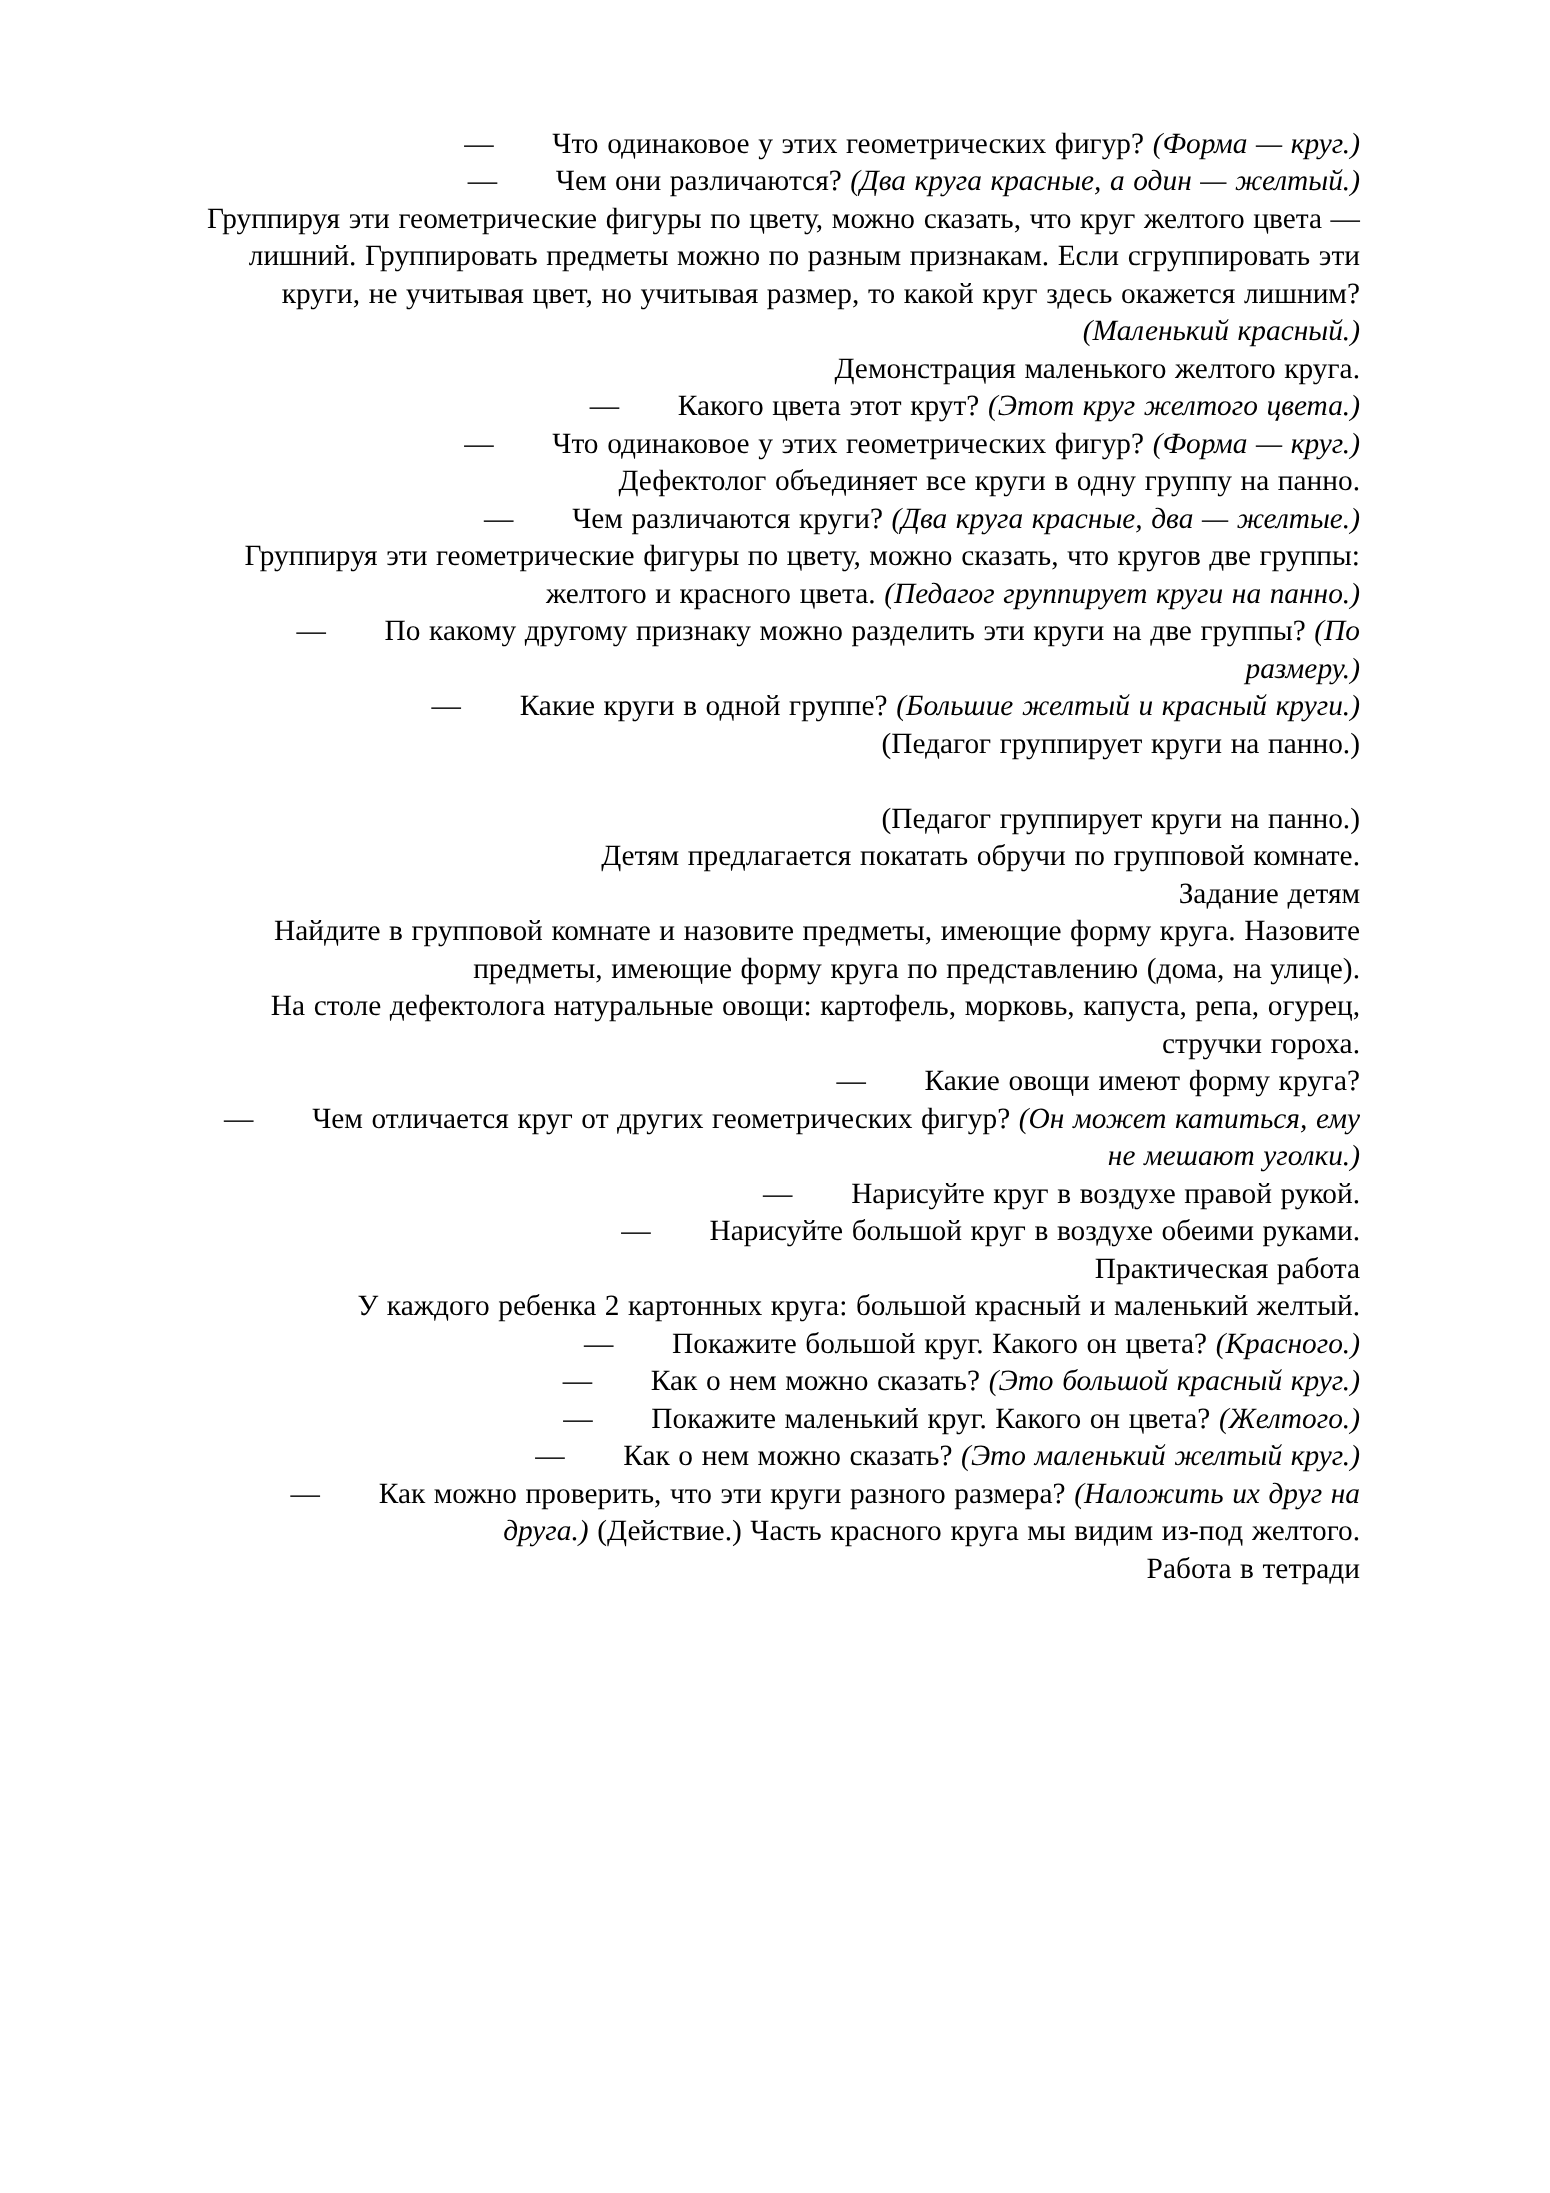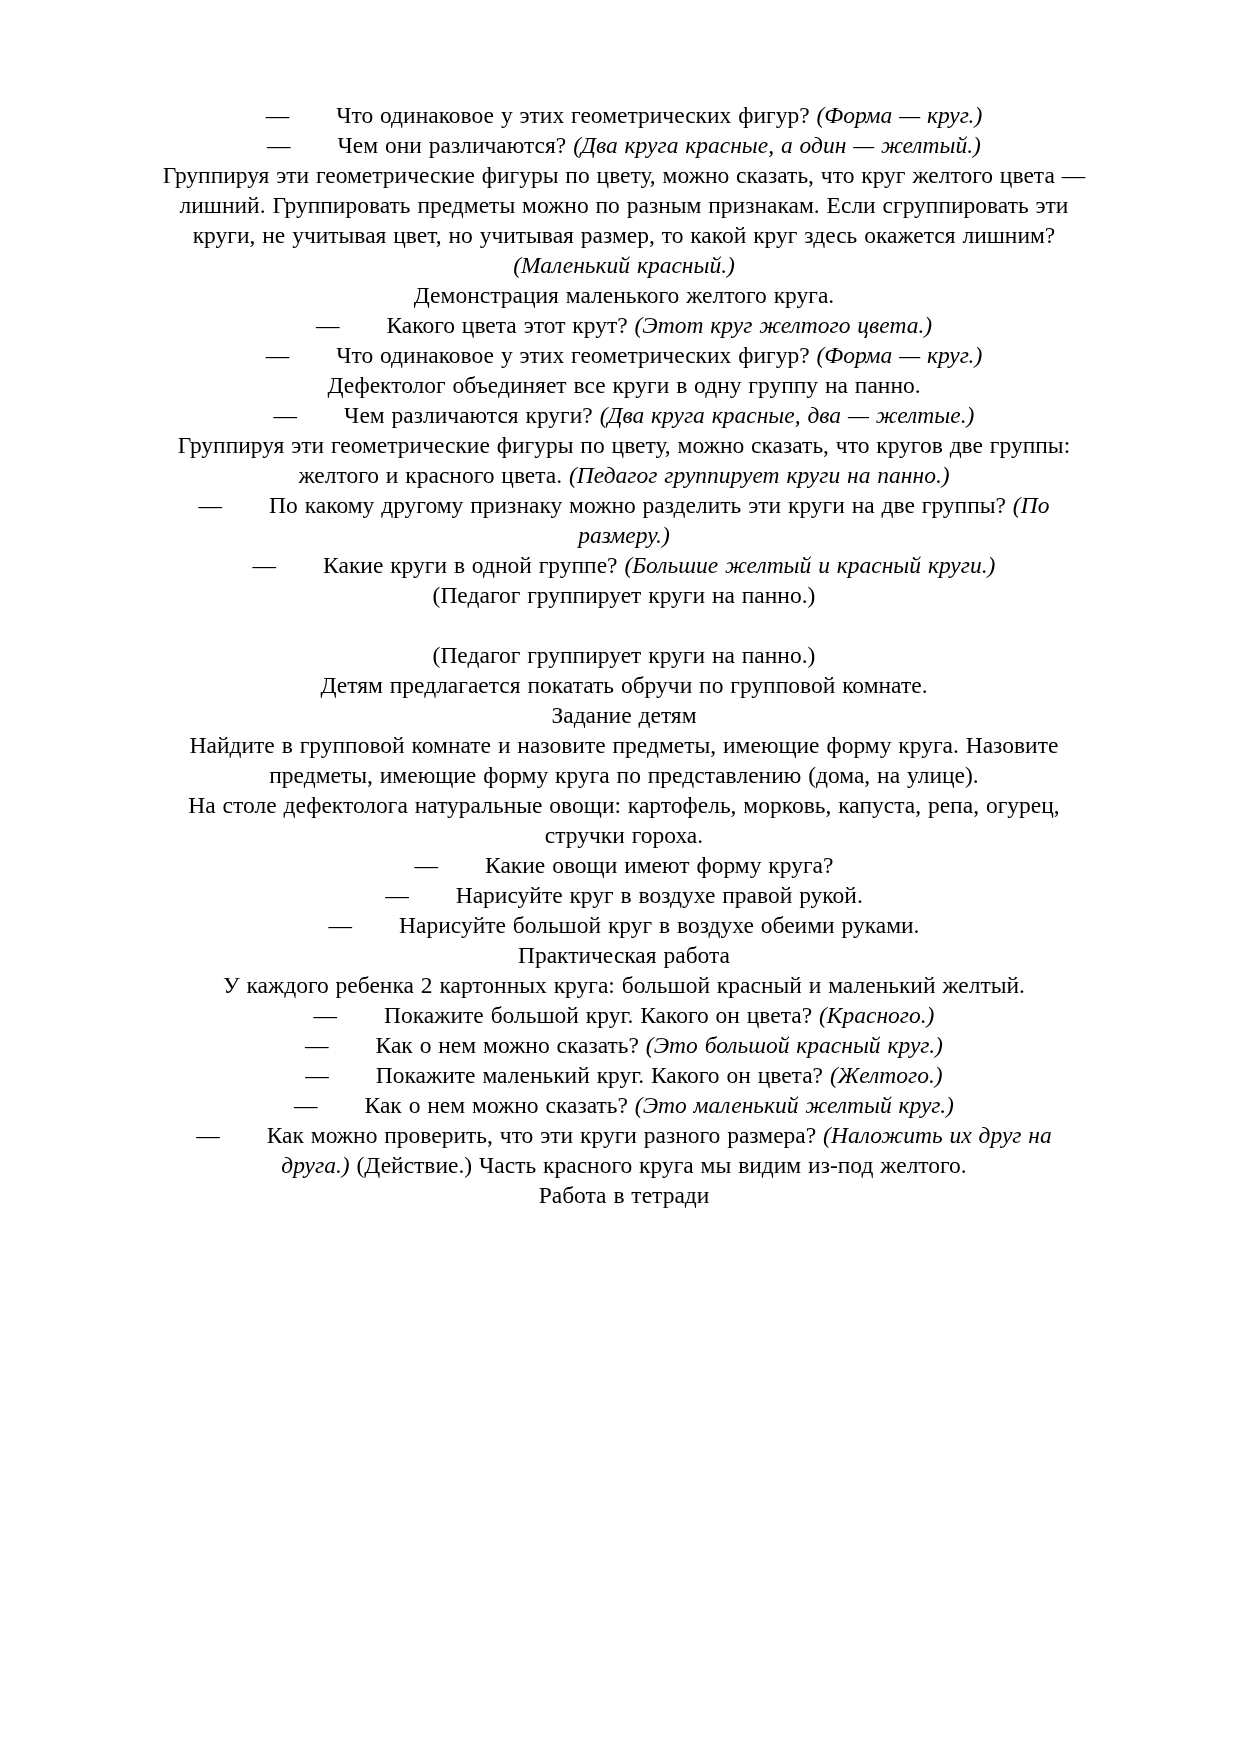--- a/index.html
+++ b/index.html
@@ -16,21 +16,21 @@
     font-family: "Liberation Serif", serif;
     color: #000000;
   }
   .content {
     position: absolute;
     left: 160px;
     top: 100px;
     width: 928px;
     font-size: 23.5px;
     line-height: 30px;
-    text-align: center;
+    text-align: right;
   }
   .para {
     margin: 0;
     padding: 0;
     white-space: normal;
     word-spacing: 1px;
   }
   .para.blank {
     height: 30px;
   }
@@ -66,20 +66,21 @@
       <div class="para"><span class="dash">—</span><span class="tab"></span><span class="seg-normal">По какому другому признаку можно разделить эти круги на две группы? </span><span class="seg-italic">(По размеру.)</span></div>
       <div class="para"><span class="dash">—</span><span class="tab"></span><span class="seg-normal">Какие круги в одной группе? </span><span class="seg-italic">(Большие желтый и красный круги.)</span></div>
       <div class="para"><span class="seg-normal">(Педагог группирует круги на панно.)</span></div>
       <div class="para blank"></div>
       <div class="para"><span class="seg-normal">(Педагог группирует круги на панно.)</span></div>
       <div class="para"><span class="seg-normal">Детям предлагается покатать обручи по групповой комнате.</span></div>
       <div class="para"><span class="seg-normal">Задание детям</span></div>
       <div class="para"><span class="seg-normal">Найдите в групповой комнате и назовите предметы, имеющие форму круга. Назовите предметы, имеющие форму круга по представлению (дома, на улице).</span></div>
       <div class="para"><span class="seg-normal">На столе дефектолога натуральные овощи: картофель, морковь, капуста, репа, огурец, стручки гороха.</span></div>
       <div class="para"><span class="dash">—</span><span class="tab"></span><span class="seg-normal">Какие овощи имеют форму круга?</span></div>
+      <div class="para"><span class="dash">—</span><span class="tab"></span><span class="seg-normal">Чем отличается круг от других геометрических фигур? </span><span class="seg-italic">(Он может катиться, ему не мешают уголки.)</span></div>
       <div class="para"><span class="dash">—</span><span class="tab"></span><span class="seg-normal">Нарисуйте круг в воздухе правой рукой.</span></div>
       <div class="para"><span class="dash">—</span><span class="tab"></span><span class="seg-normal">Нарисуйте большой круг в воздухе обеими руками.</span></div>
       <div class="para"><span class="seg-normal">Практическая работа</span></div>
       <div class="para"><span class="seg-normal">У каждого ребенка 2 картонных круга: большой красный и маленький желтый.</span></div>
       <div class="para"><span class="dash">—</span><span class="tab"></span><span class="seg-normal">Покажите большой круг. Какого он цвета? </span><span class="seg-italic">(Красного.)</span></div>
       <div class="para"><span class="dash">—</span><span class="tab"></span><span class="seg-normal">Как о нем можно сказать? </span><span class="seg-italic">(Это большой красный круг.)</span></div>
       <div class="para"><span class="dash">—</span><span class="tab"></span><span class="seg-normal">Покажите маленький круг. Какого он цвета? </span><span class="seg-italic">(Желтого.)</span></div>
       <div class="para"><span class="dash">—</span><span class="tab"></span><span class="seg-normal">Как о нем можно сказать? </span><span class="seg-italic">(Это маленький желтый круг.)</span></div>
       <div class="para"><span class="dash">—</span><span class="tab"></span><span class="seg-normal">Как можно проверить, что эти круги разного размера? </span><span class="seg-italic">(Наложить их друг на друга.)</span><span class="seg-normal"> (Действие.) Часть красного круга мы видим из-под желтого.</span></div>
       <div class="para"><span class="seg-normal">Работа в тетради</span></div>

